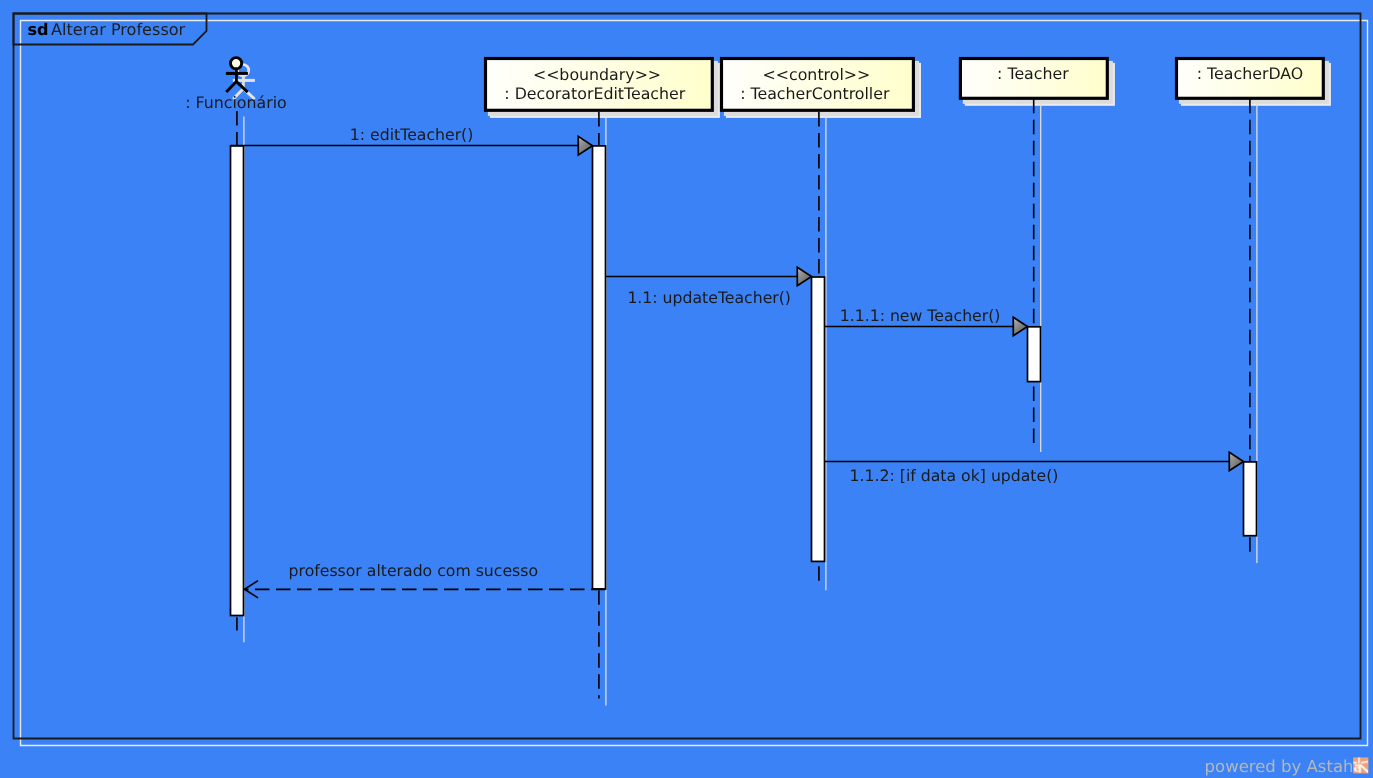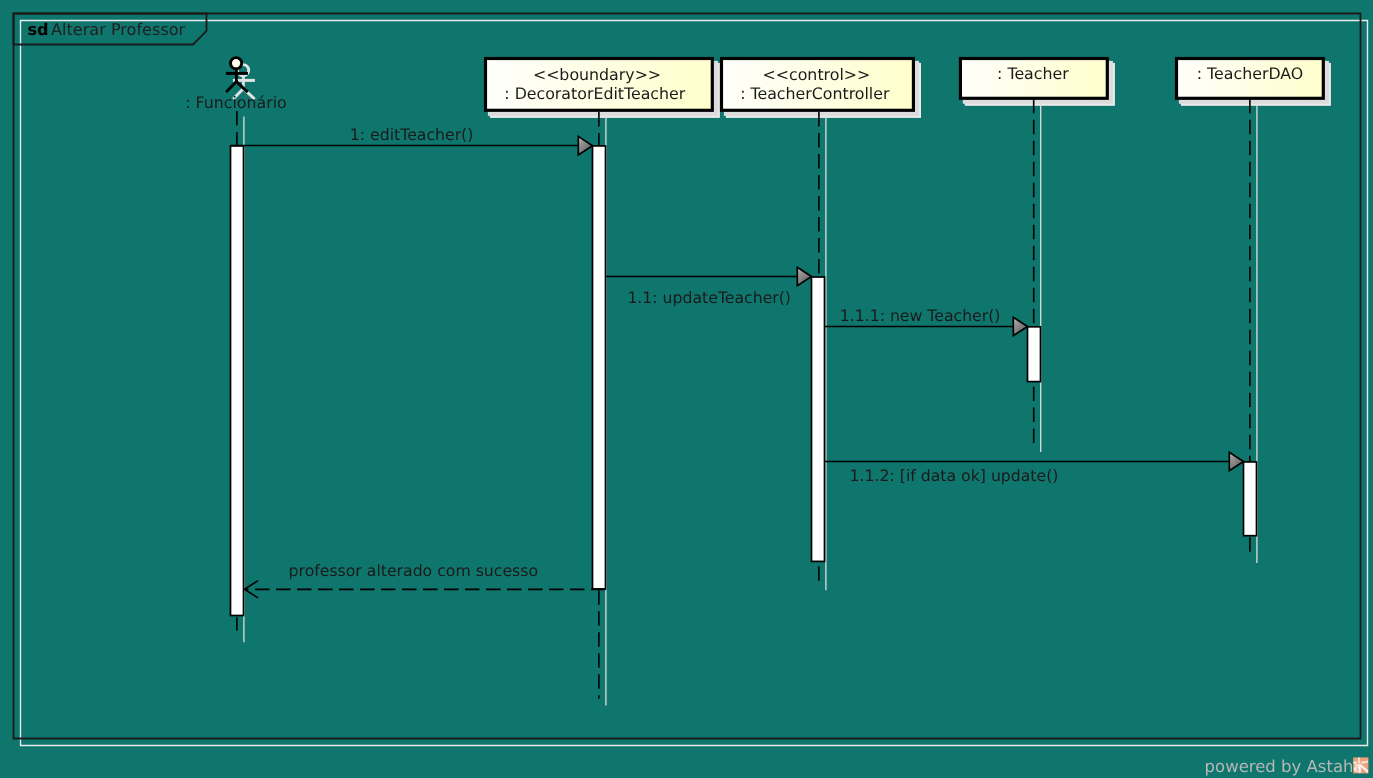--- a/index.html
+++ b/index.html
@@ -1,19 +1,19 @@
 <!DOCTYPE html>
 <html><head>
 <meta charset="utf-8">
 <title>Alterar Professor</title>
 <style>
   html,body{margin:0;padding:0;background:#ffffff;}
   body{width:1373px;height:778px;overflow:hidden;
        font-family:"DejaVu Sans",sans-serif;}
-  #stage{position:relative;width:1373px;height:778px;background:#0f766e;transform:translateZ(0);}
+  #stage{position:relative;width:1373px;height:778px;background:#3b82f6;transform:translateZ(0);}
   svg#diagram{position:absolute;left:0;top:0;width:1373px;height:778px;display:block;}
   text{dominant-baseline:alphabetic;}
   svg#diagram text{-webkit-font-smoothing:antialiased;text-rendering:geometricPrecision;
                    will-change:opacity;}
   .msglabel{font-family:"DejaVu Sans",sans-serif;font-size:15.7px;fill:#1a1a1a;}
   .framekind{font-family:"DejaVu Sans",sans-serif;font-size:16.1px;font-weight:bold;fill:#000;}
   .frametitle{font-family:"DejaVu Sans",sans-serif;font-size:16.1px;fill:#202020;}
   .boxtext{font-family:"DejaVu Sans",sans-serif;font-size:15.8px;fill:#1a1a1a;}
   .actorlabel{font-family:"DejaVu Sans",sans-serif;font-size:15.8px;fill:#1a1a1a;}
   .wm{font-family:"DejaVu Sans",sans-serif;font-size:16.5px;fill:#b7b7b7;}

